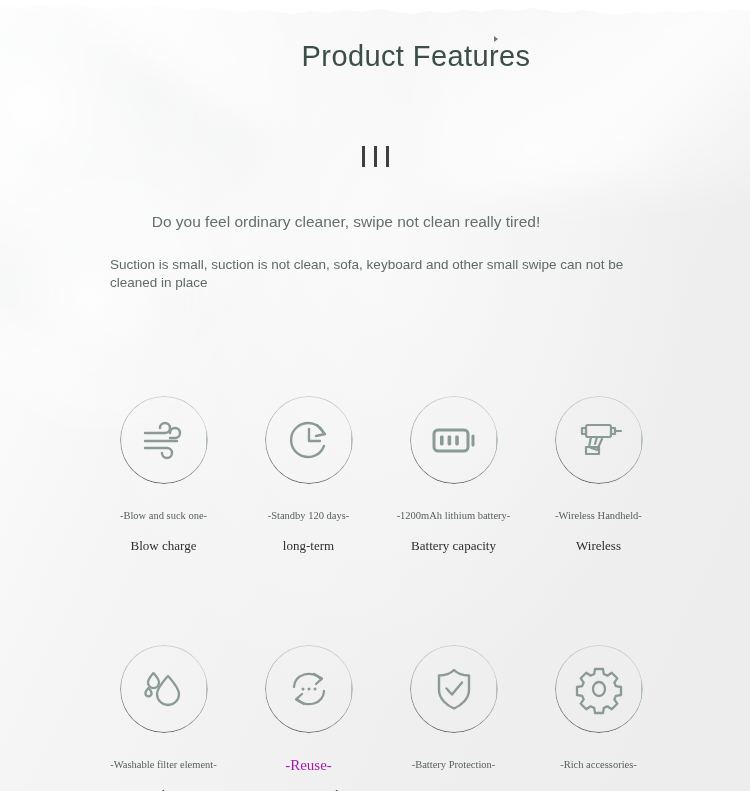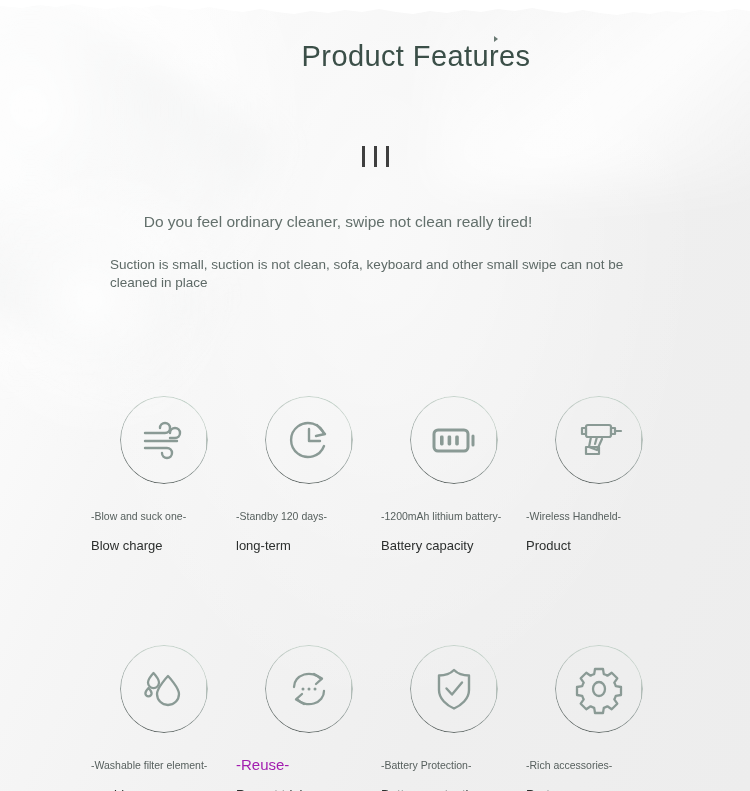--- a/index.html
+++ b/index.html
@@ -137,21 +137,21 @@
   .bars i {
     display: block;
     width: 3px;
     height: 21px;
     background: #3f3f3f;
   }
 
   
   .lead {
     position: absolute;
-    left: 0;
+    left: 8px;
     top: 211px;
     width: 676px;
     text-align: center;
     font-size: 15.5px;
     color: #63706c;
     line-height: 22px;
   }
   .sub-1 {
     position: absolute;
     left: 110px;
@@ -178,22 +178,23 @@
     top: 396px;
     width: 580px;
   }
   .row {
     display: flex;
     width: 580px;
   }
   .row + .row { margin-top: 91px; }
   .cell {
     width: 145px;
-    text-align: left;
+    text-align: center;
     position: relative;
+    font-family: Liberation Serif, serif;
   }
   .circle {
     width: 88px;
     height: 88px;
     margin: 0 auto;
     border-radius: 50%;
     position: relative;
     background: transparent;
   }
   .circle::before {
@@ -311,21 +312,21 @@
             <rect x="13" y="11" width="25" height="12" rx="2"></rect>
             <path d="M9 14 h4 v6 h-4 z"></path>
             <path d="M38 14 h4 v6 h-4 z"></path>
             <path d="M42 17 h6"></path>
             <path d="M18 23 L16 33 L24 36 L29 25"></path>
             <path d="M13 33 h13 v7 h-13 z"></path>
             <path d="M24 23 L22 30"></path>
           </svg>
         </div>
         <div class="cap-1">-Wireless Handheld-</div>
-        <div class="cap-2">Product</div>
+        <div class="cap-2">Wireless</div>
       </div>
 
     </div>
 
     <div class="row">
 
       <div class="cell">
         <div class="circle">
           <svg width="50" height="50" viewBox="0 0 50 50" fill="none" stroke="#8a9a95" stroke-width="2.3" stroke-linecap="round" stroke-linejoin="round">
             <path d="M29 12 C29 12 40 23.5 40 30 A11 11 0 0 1 18 30 C18 23.5 29 12 29 12 Z"></path>

